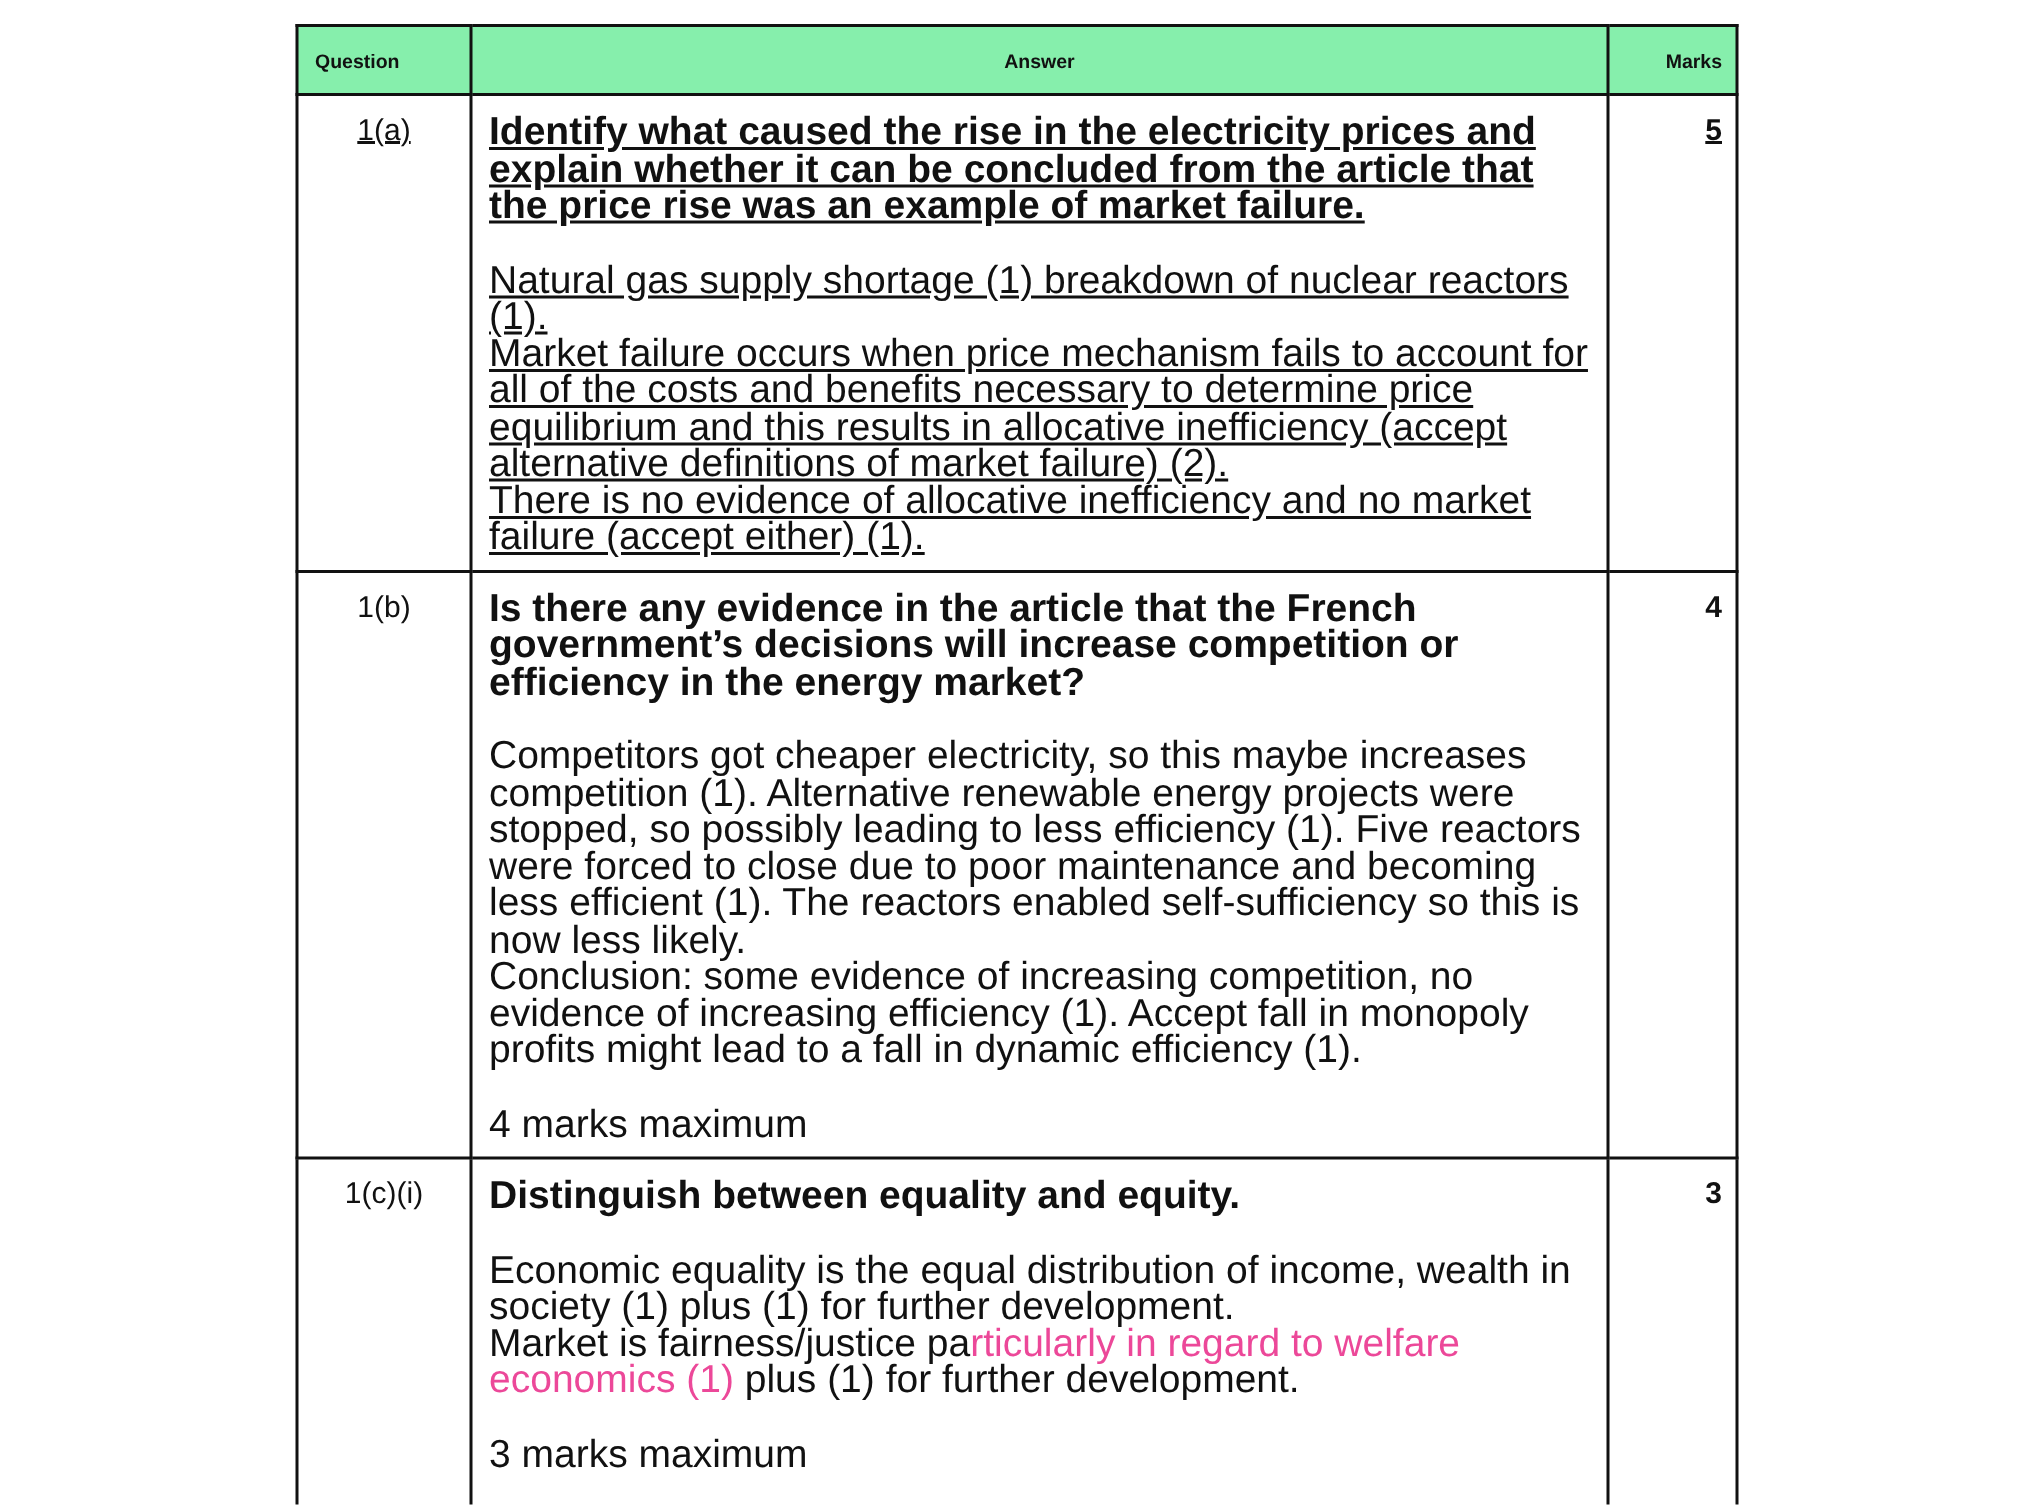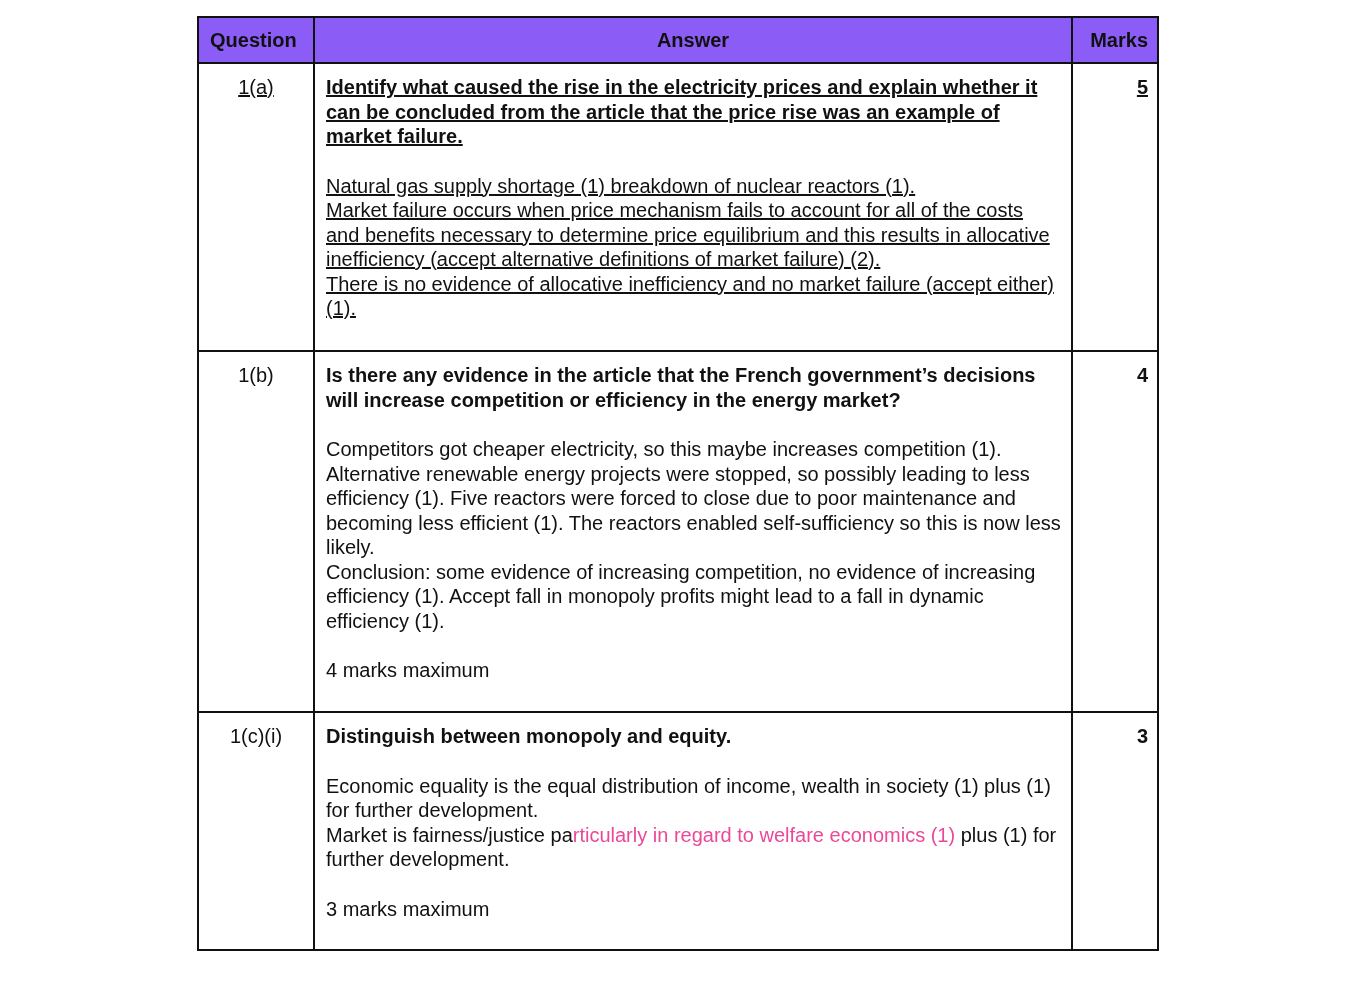--- a/index.html
+++ b/index.html
@@ -2,27 +2,27 @@
 <html><head>
 <meta charset="utf-8">
 <style>
   html, body { margin: 0; padding: 0; background: #ffffff; }
   body { width: 1355px; height: 1003px; position: relative; font-family: "Liberation Sans", sans-serif; color: #111; }
   .tbl { position: absolute; left: 197px; top: 16px; width: 960px; border-collapse: collapse; table-layout: fixed; }
   .tbl td, .tbl th { border: 2px solid #111; vertical-align: top; padding: 0; }
   .tbl col.c1 { width: 116px; }
   .tbl col.c2 { width: 758px; }
   .tbl col.c3 { width: 86px; }
-  .hdr th { background: #8b5cf6; font-weight: bold; font-size: 20px; height: 44px; vertical-align: middle; }
+  .hdr th { background: #86efac; font-weight: bold; font-size: 13px; height: 44px; vertical-align: middle; }
   .hdr th.q { text-align: left; padding-left: 11px; }
   .hdr th.a { text-align: center; margin-top: 12px; }
   .hdr th.m { text-align: right; padding-right: 9px; }
   .guide td { font-size: 20px; height: 46px; vertical-align: middle; padding-left: 11px; }
   .qid { text-align: center; font-size: 20px; padding-top: 12px !important; }
-  .ans { padding: 11px 10px 10px 11px !important; font-size: 20px; line-height: 24.5px; }
+  .ans { padding: 11px 10px 10px 11px !important; font-size: 26px; line-height: 24.5px; }
   .ans .qtext { font-weight: bold; margin: 0 0 25px 0; }
   .ans p { margin: 0; }
   .ans .max { margin-top: 25px; }
   .mk { text-align: right; font-weight: bold; font-size: 20px; padding: 12px 9px 0 0 !important; }
   .gray { color: #ec4899; }
   .r1a td { height: 265px; text-decoration: underline; }
   .r1b td { height: 338px; margin-top: 19px; }
   .r1c td { height: 215px; }
 </style>
 </head>
@@ -59,21 +59,21 @@
       <p>Competitors got cheaper electricity, so this maybe increases competition (1). Alternative renewable energy projects were stopped, so possibly leading to less efficiency (1). Five reactors were forced to close due to poor maintenance and becoming less efficient (1). The reactors enabled self-sufficiency so this is now less likely.</p>
       <p>Conclusion: some evidence of increasing competition, no evidence of increasing efficiency (1). Accept fall in monopoly profits might lead to a fall in dynamic efficiency (1).</p>
       <p class="max">4 marks maximum</p>
     </td>
     <td class="mk">4</td>
   </tr>
 
   <tr class="r1c">
     <td class="qid">1(c)(i)</td>
     <td class="ans">
-      <p class="qtext">Distinguish between monopoly and equity.</p>
+      <p class="qtext">Distinguish between equality and equity.</p>
       <p>Economic equality is the equal distribution of income, wealth in society (1) plus (1) for further development.</p>
       <p><span>Market is fairness/justice pa</span><span class="gray">rticularly in regard to welfare economics (1)</span><span> plus (1) for further development.</span></p>
       <p class="max">3 marks maximum</p>
     </td>
     <td class="mk">3</td>
   </tr>
 </tbody>
   </table>
 
 </body></html>

